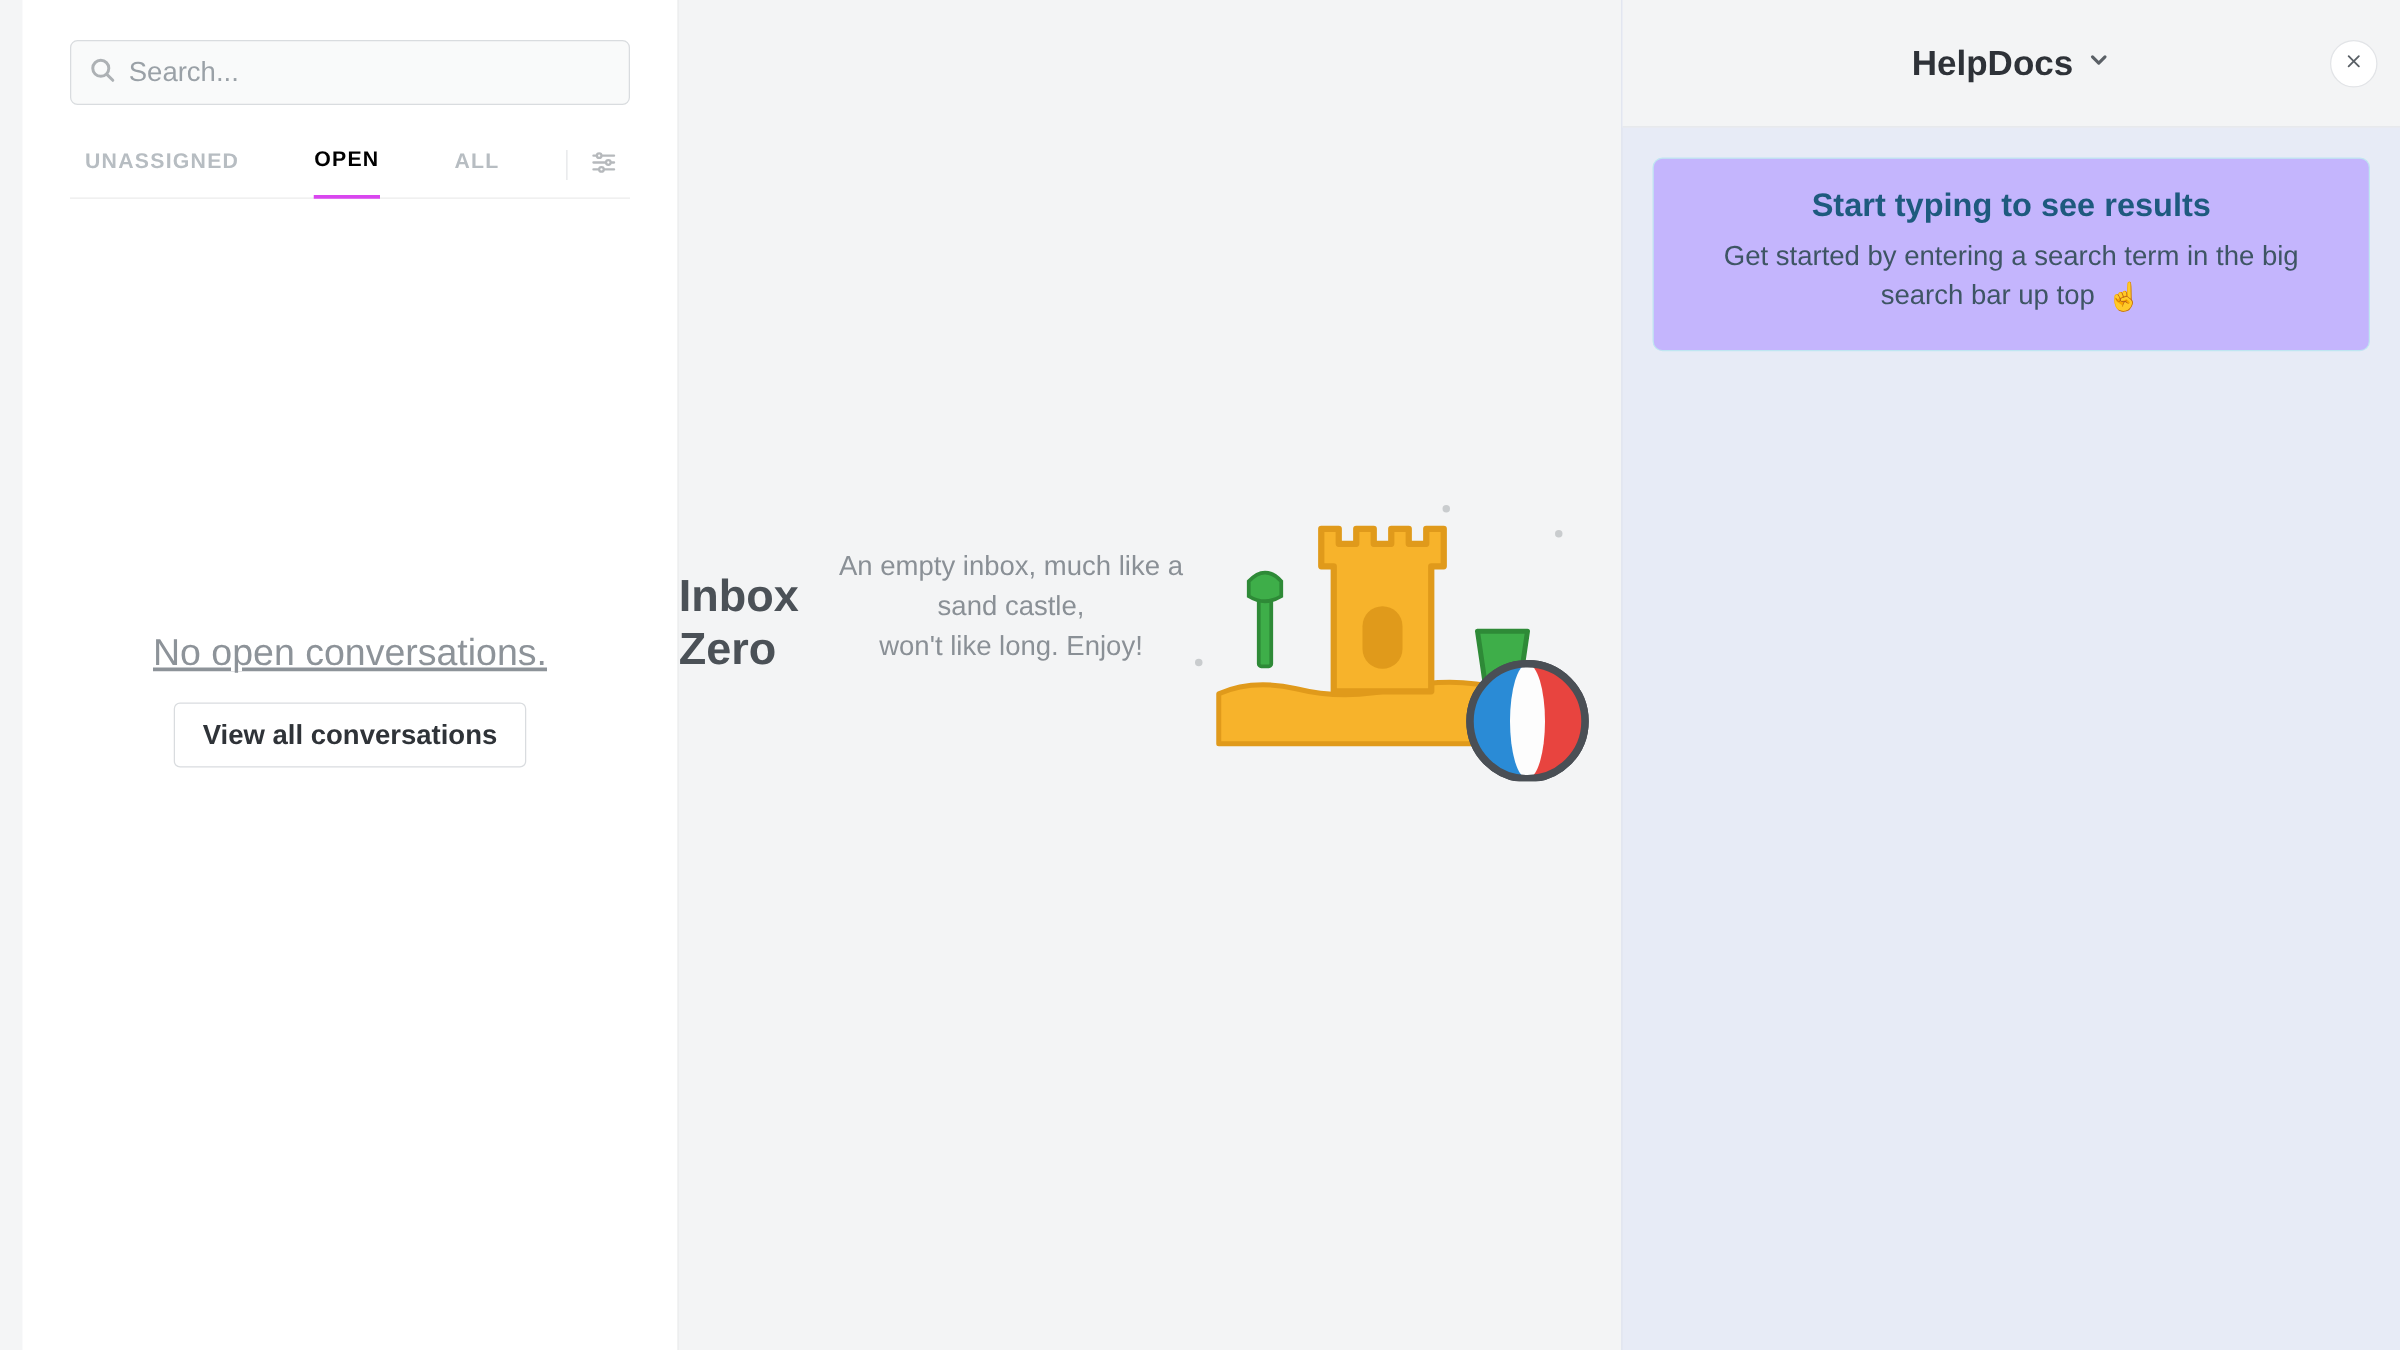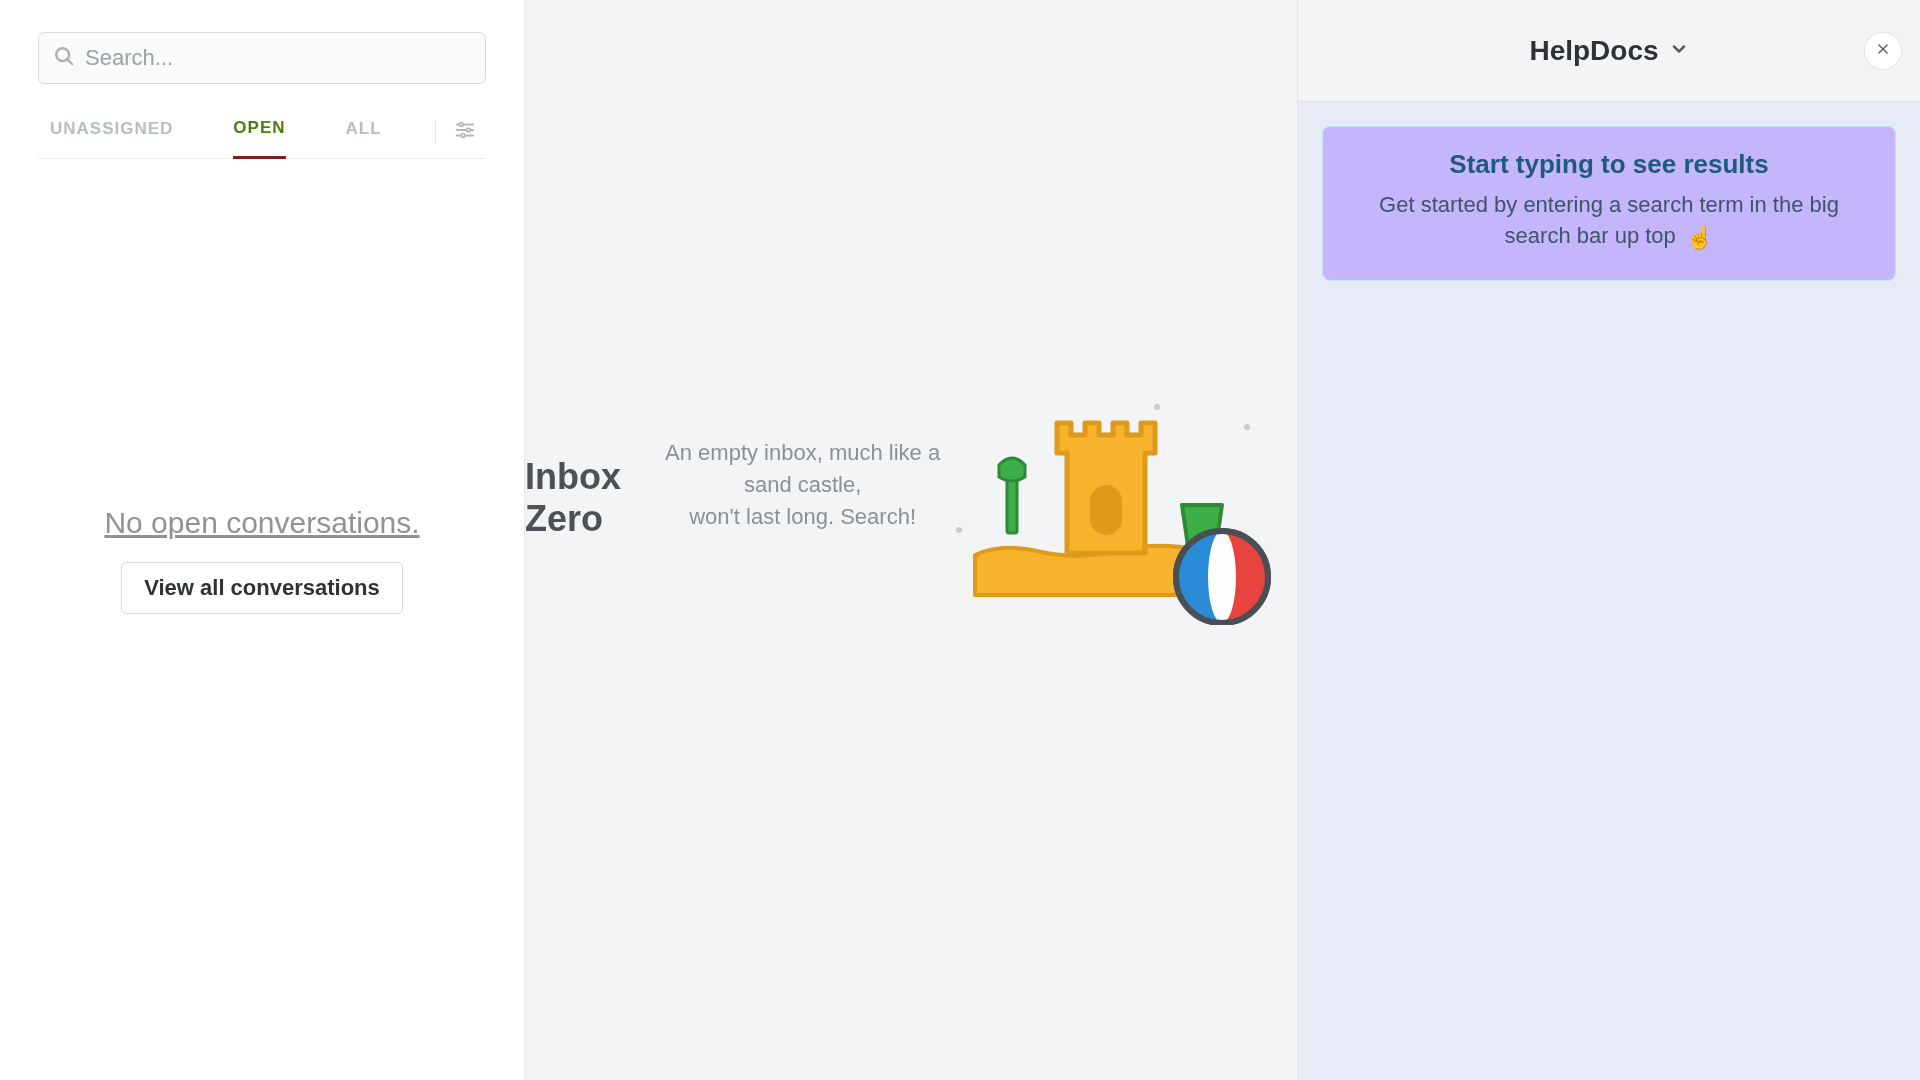--- a/index.html
+++ b/index.html
@@ -1,29 +1,29 @@
 <!DOCTYPE html>
 <html><head>
 <meta charset="utf-8">
 <style>
   * { box-sizing: border-box; margin: 0; padding: 0; }
   html, body { width: 1920px; height: 1080px; font-family: -apple-system, BlinkMacSystemFont, "Segoe UI", Helvetica, Arial, sans-serif; background: #f4f5f6; overflow: hidden; }
   .app { display: flex; height: 100%; }
 
   
-  .sidebar { width: 525px; background: #fff; border-right: 1px solid #e5e7e8; display: flex; flex-direction: column; }
+  .sidebar { width: 525px; background: #fff; border-right: 1px solid #e5e7e8; display: flex; flex-direction: column; margin-left: 18px; }
   .sidebar-pad { padding: 32px 38px 0 38px; }
   .search-wrap { position: relative; border: 1px solid #d9dcdf; border-radius: 6px; background: #f9fafa; display: flex; align-items: center; height: 52px; padding: 0 14px; }
   .search-wrap .icon { flex: 0 0 auto; margin-right: 10px; opacity: .6; }
   .search-input { flex: 1; border: 0; background: transparent; font-size: 22px; color: #444; outline: none; }
   .search-input::placeholder { color: #9aa1a7; }
 
   .tabs { display: flex; align-items: center; margin-top: 22px; padding: 0 10px 0 12px; border-bottom: 1px solid #ececec; }
   .tab { font-size: 17px; font-weight: 700; letter-spacing: 1px; color: #b7bdc2; padding: 12px 0 18px; margin-right: 60px; cursor: pointer; }
-  .tab.active { color: #4d7c0f; border-bottom: 3px solid #7f1d1d; margin-bottom: -1px; }
+  .tab.active { color: #000000; border-bottom: 3px solid #d946ef; margin-bottom: -1px; }
   .tabs-spacer { flex: 1; }
   .tabs-divider { width: 1px; height: 24px; background: #e3e5e7; margin: 0 18px; }
   .filter-btn { cursor: pointer; opacity: .55; }
 
   .empty { flex: 1; display: flex; flex-direction: column; align-items: center; justify-content: center; padding-bottom: 120px; }
   .empty-text { font-size: 30px; color: #8d9399; margin-bottom: 22px; text-decoration: underline; }
   .view-all { background: #fff; border: 1px solid #d9dcdf; border-radius: 5px; padding: 12px 22px; font-size: 22px; font-weight: 600; color: #2f3338; cursor: pointer; }
 
   
   .main { flex: 1; background: #f3f4f5; display: flex; align-items: center; justify-content: center; padding-bottom: 60px; }
@@ -89,21 +89,21 @@
     <div class="empty">
       <div class="empty-text">No open conversations.</div>
       <button class="view-all">View all conversations</button>
     </div>
   </aside>
 
   <main class="main">
     <h1>Inbox Zero</h1>
     <p>
       <span>An empty inbox, much like a sand castle,</span><br>
-      <span>won't last long. Search!</span>
+      <span>won't like long. Enjoy!</span>
     </p>
     <div class="illus">
       <svg viewBox="0 0 350 230" width="350" height="230">
 
         <circle cx="12" cy="135" r="3" fill="#c9ccce"></circle>
         <circle cx="210" cy="12" r="3" fill="#c9ccce"></circle>
         <circle cx="300" cy="32" r="3" fill="#c9ccce"></circle>
 
         <path d="M28 160 Q55 148 90 156 Q130 166 175 155 Q215 146 255 156 L275 200 L28 200 Z" fill="#f7b32b" stroke="#e09a1b" stroke-width="4" stroke-linejoin="round"></path>
 

